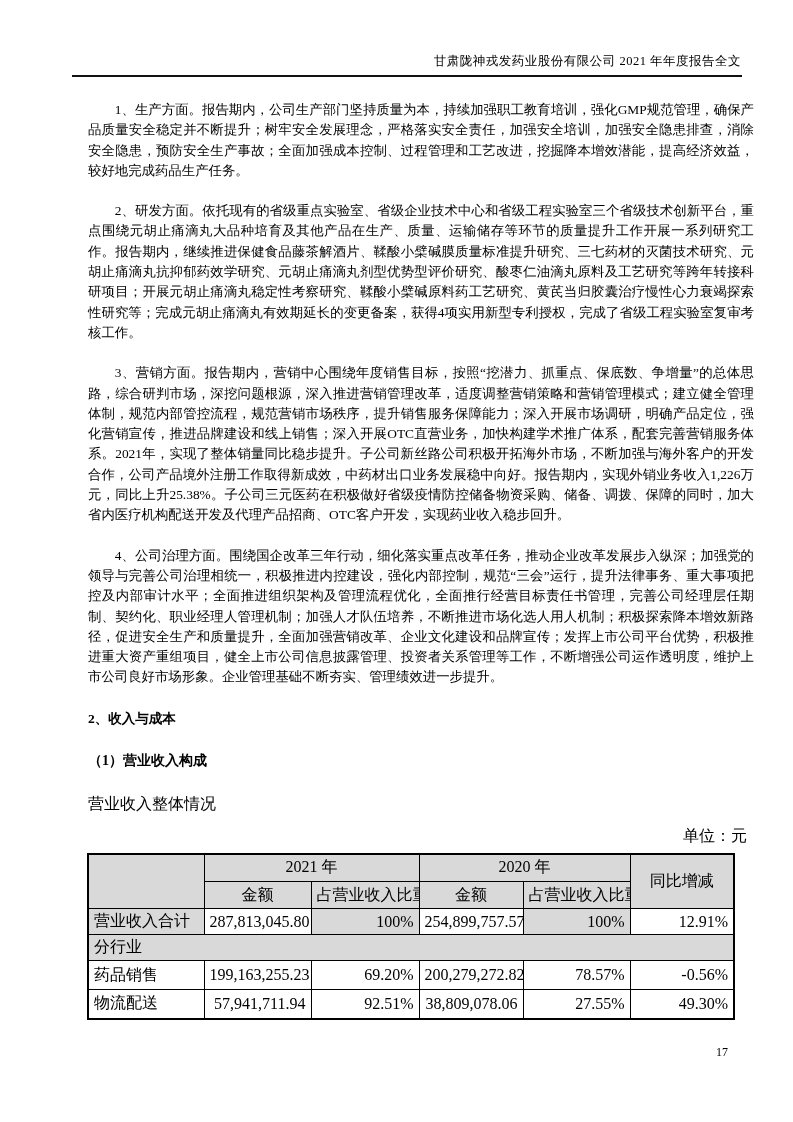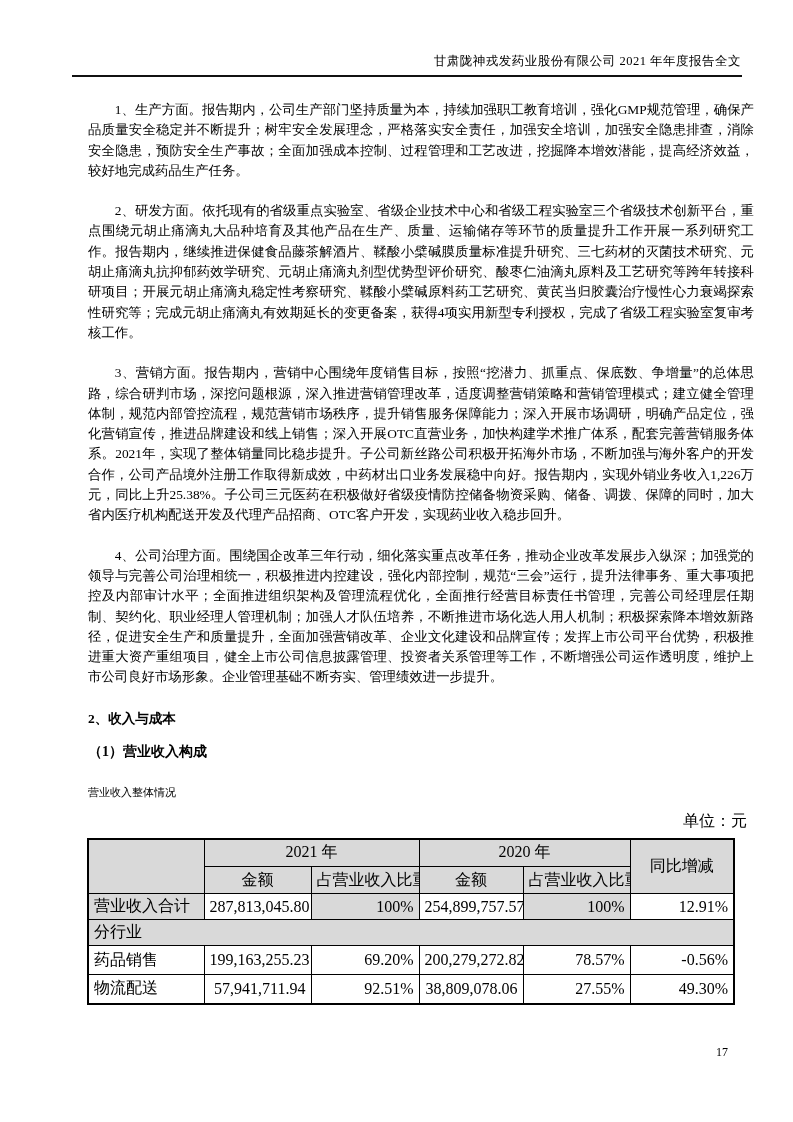--- a/index.html
+++ b/index.html
@@ -36,27 +36,27 @@
     text-align: justify;
     text-indent: 2em;
     margin-top: 18px;
   }
   h2.section-heading {
     margin-top: 20px;
     font-size: 13.5px;
     font-weight: bold;
   }
   h3.subsection-heading {
-    margin-top: 13px;
+    margin-top: 22px;
     font-size: 14px;
     font-weight: bold;
   }
   .table-caption {
     margin-top: 22px;
-    font-size: 11px;
+    font-size: 16px;
   }
   .unit-label {
     margin-top: 9px;
     font-size: 16px;
     text-align: right;
     padding-right: 8px;
   }
   table.rev-table {
     margin-top: 5px;
     border-collapse: collapse;

